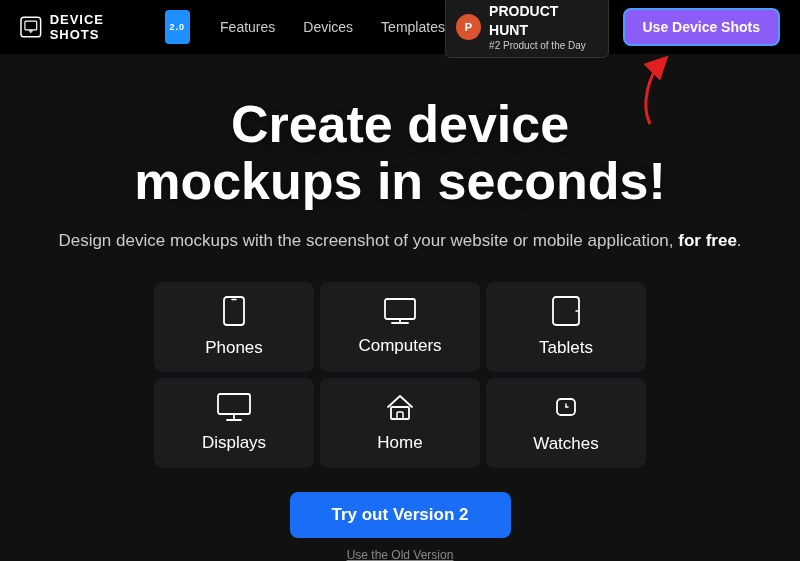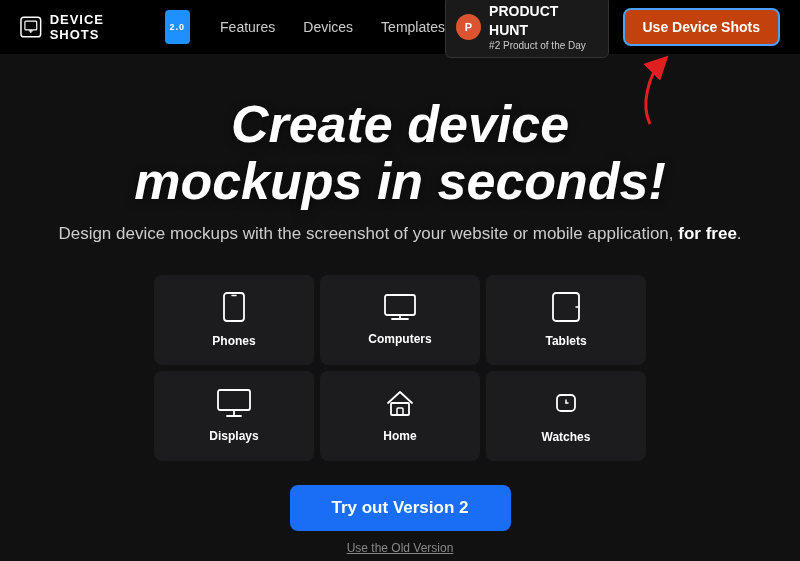--- a/index.html
+++ b/index.html
@@ -82,21 +82,21 @@
       display: flex;
       align-items: center;
       justify-content: center;
       font-size: 11px;
       font-weight: 700;
       color: #fff;
     }
     .ph-text { line-height: 1.3; }
     .ph-text strong { display: block; font-size: 14px; color: #fff; }
     .btn-cta {
-      background: #c2410c;
+      background: #8b5cf6;
       color: #fff;
       border: 2px solid #4a9fff;
       border-radius: 8px;
       padding: 9px 18px;
       font-size: 14px;
       font-weight: 600;
       cursor: pointer;
       white-space: nowrap;
     }
 
@@ -117,23 +117,22 @@
     .hero {
       text-align: center;
       padding-top: 42px;
       padding-bottom: 20px;
     }
     .hero h1 {
       font-size: 52px;
       font-weight: 900;
       line-height: 1.1;
       color: #fff;
-      margin-bottom: 11px;
+      margin-bottom: 18px;
       text-shadow: 0 2px 10px rgba(0,0,0,0.5);
-      font-style: italic;
     }
     .hero p {
       font-size: 17px;
       color: #ccc;
       line-height: 1.5;
       margin-bottom: 28px;
     }
     .hero p strong { color: #fff; }
 
     
@@ -154,22 +153,22 @@
       justify-content: center;
       gap: 8px;
       cursor: pointer;
       transition: background 0.2s;
     }
     .device-card-icon {
       font-size: 26px;
       line-height: 1;
     }
     .device-card-label {
-      font-size: 12px;
-      font-weight: 700;
+      font-size: 17px;
+      font-weight: 400;
       color: #fff;
     }
 
     
     .try-v2-section {
       text-align: center;
       margin-top: 6px;
     }
     .btn-try-v2 {
       background: #1a6ef5;

